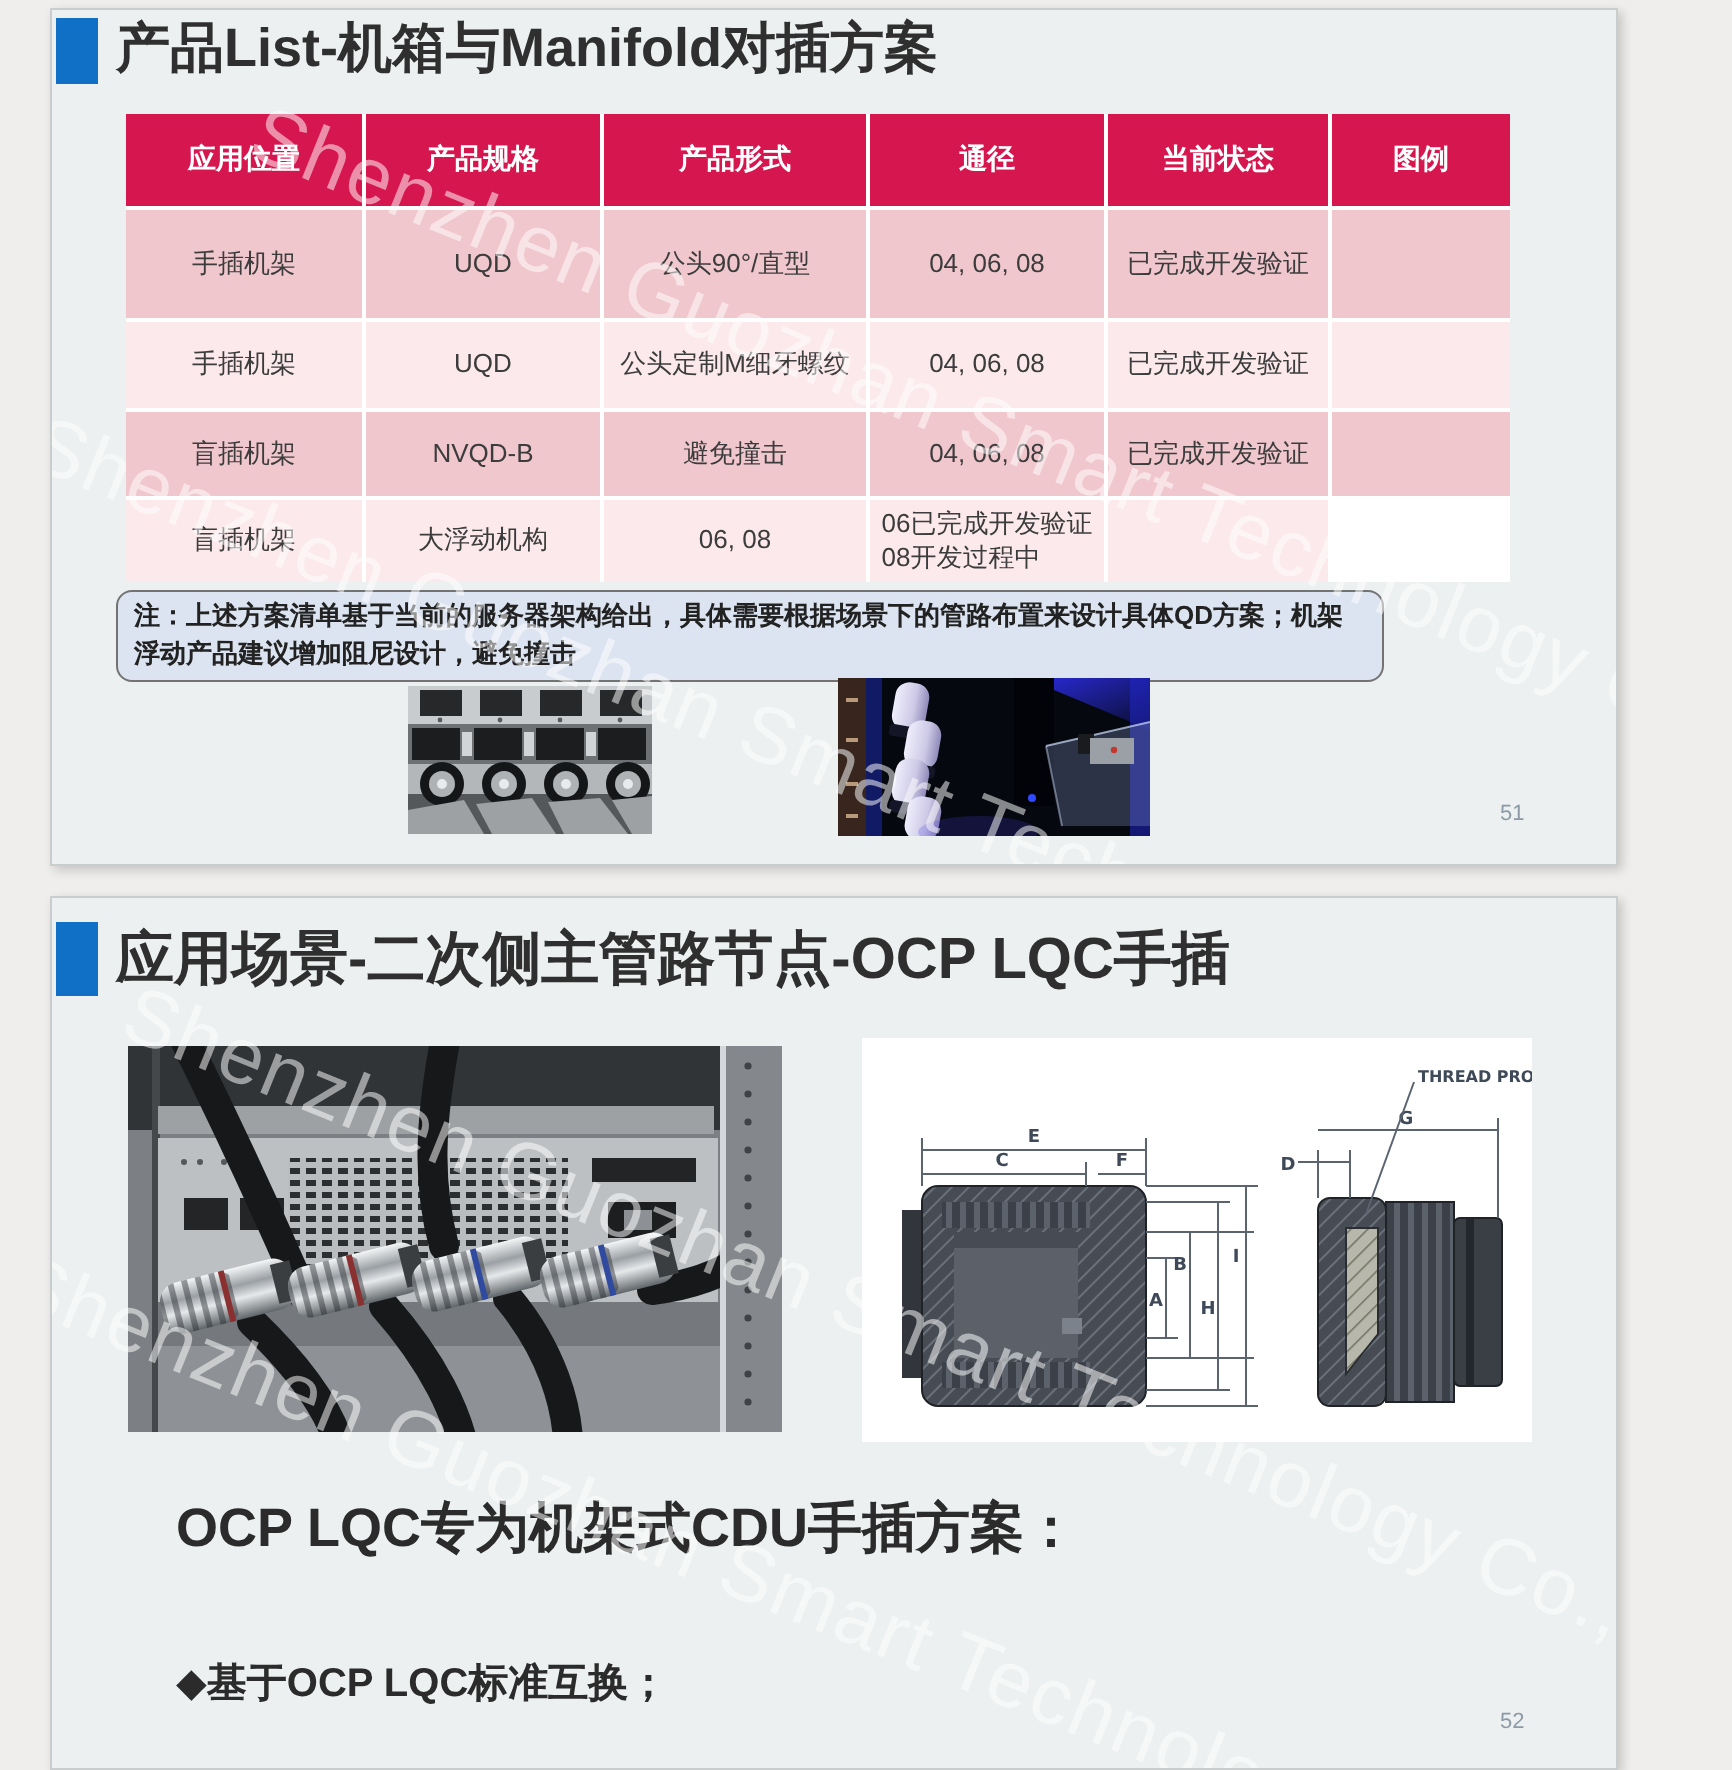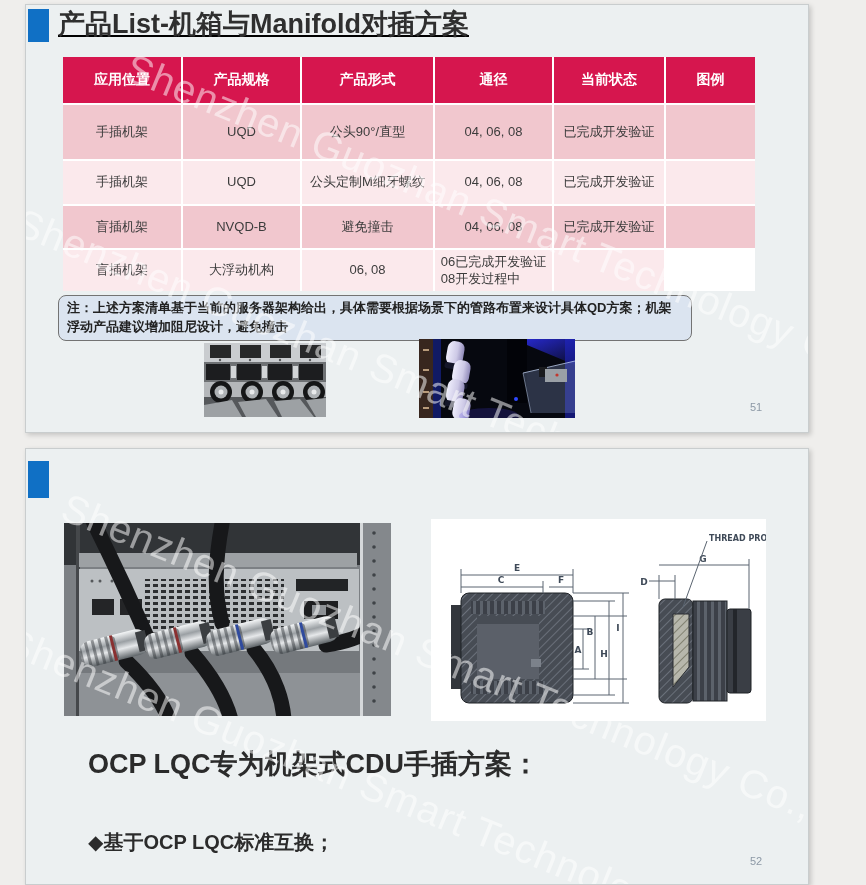--- a/index.html
+++ b/index.html
@@ -2,21 +2,21 @@
 <html><head>
 <meta charset="utf-8">
 <style>
   * { margin:0; padding:0; box-sizing:border-box; }
   html,body { width:866px; height:885px; overflow:hidden; background:#efeeec;
     font-family:"Liberation Sans","DejaVu Sans",sans-serif; }
   .slide { position:absolute; left:25px; width:784px; background:#ecf0f1;
     border:1px solid #c9cdce; box-shadow:2px 2px 5px rgba(0,0,0,.18); overflow:hidden; }
   #slide1 { top:4px; height:429px; }
   #slide2 { top:448px; height:437px; }
-  .title-row { position:absolute; left:0; top:0; right:0; display:flex; align-items:flex-end;text-decoration:underline; }
+  .title-row { position:absolute; left:0; top:0; right:0; display:flex; align-items:flex-end; }
   .accent-bar { display:block; background:#1070c5; flex:0 0 auto; }
   #slide1 .accent-bar { width:21px; height:33px; margin:4px 9px 0 2px; }
   #slide2 .accent-bar { width:21px; height:37px; margin:12px 9px 0 2px; }
   .slide-title { font-weight:bold; color:#2f2f2f; line-height:1.25; white-space:nowrap; }
   #slide1 .slide-title { font-size:27px; margin-top:2px; }
   #slide2 .slide-title { font-size:29px; margin-top:8px; }
   
   .ptable { position:absolute; left:37px; top:52px; display:grid;
     grid-template-columns:118px 117px 131px 117px 110px 89px;
     grid-template-rows:46px 54px 43px 42px 41px; gap:2px; background:#fff; z-index:1; }
@@ -200,20 +200,21 @@
 
   <div class="pagenum">51</div>
 
   <div class="wm" style="left:110px; top:40px;">Shenzhen Guozhan Smart Technology Co., Ltd.</div>
   <div class="wm" style="left:0px; top:195px;">Shenzhen Guozhan Smart Technology Co., Ltd.</div>
 </section>
 
 <section class="slide" id="slide2">
   <div class="title-row">
     <span class="accent-bar"></span>
+    <h1 class="slide-title">应用场景-二次侧主管路节点-OCP LQC手插</h1>
   </div>
 
   <svg class="photo" style="left:38px; top:74px;" width="327" height="193" viewBox="0 0 327 193">
     <defs>
       <linearGradient id="chrome" x1="0" y1="0" x2="0" y2="1">
         <stop offset="0" stop-color="#f4f6f7"></stop>
           <stop offset=".35" stop-color="#9ba0a4"></stop>
         <stop offset=".6" stop-color="#e6e8ea"></stop>
           <stop offset="1" stop-color="#5e6468"></stop>
       </linearGradient>

